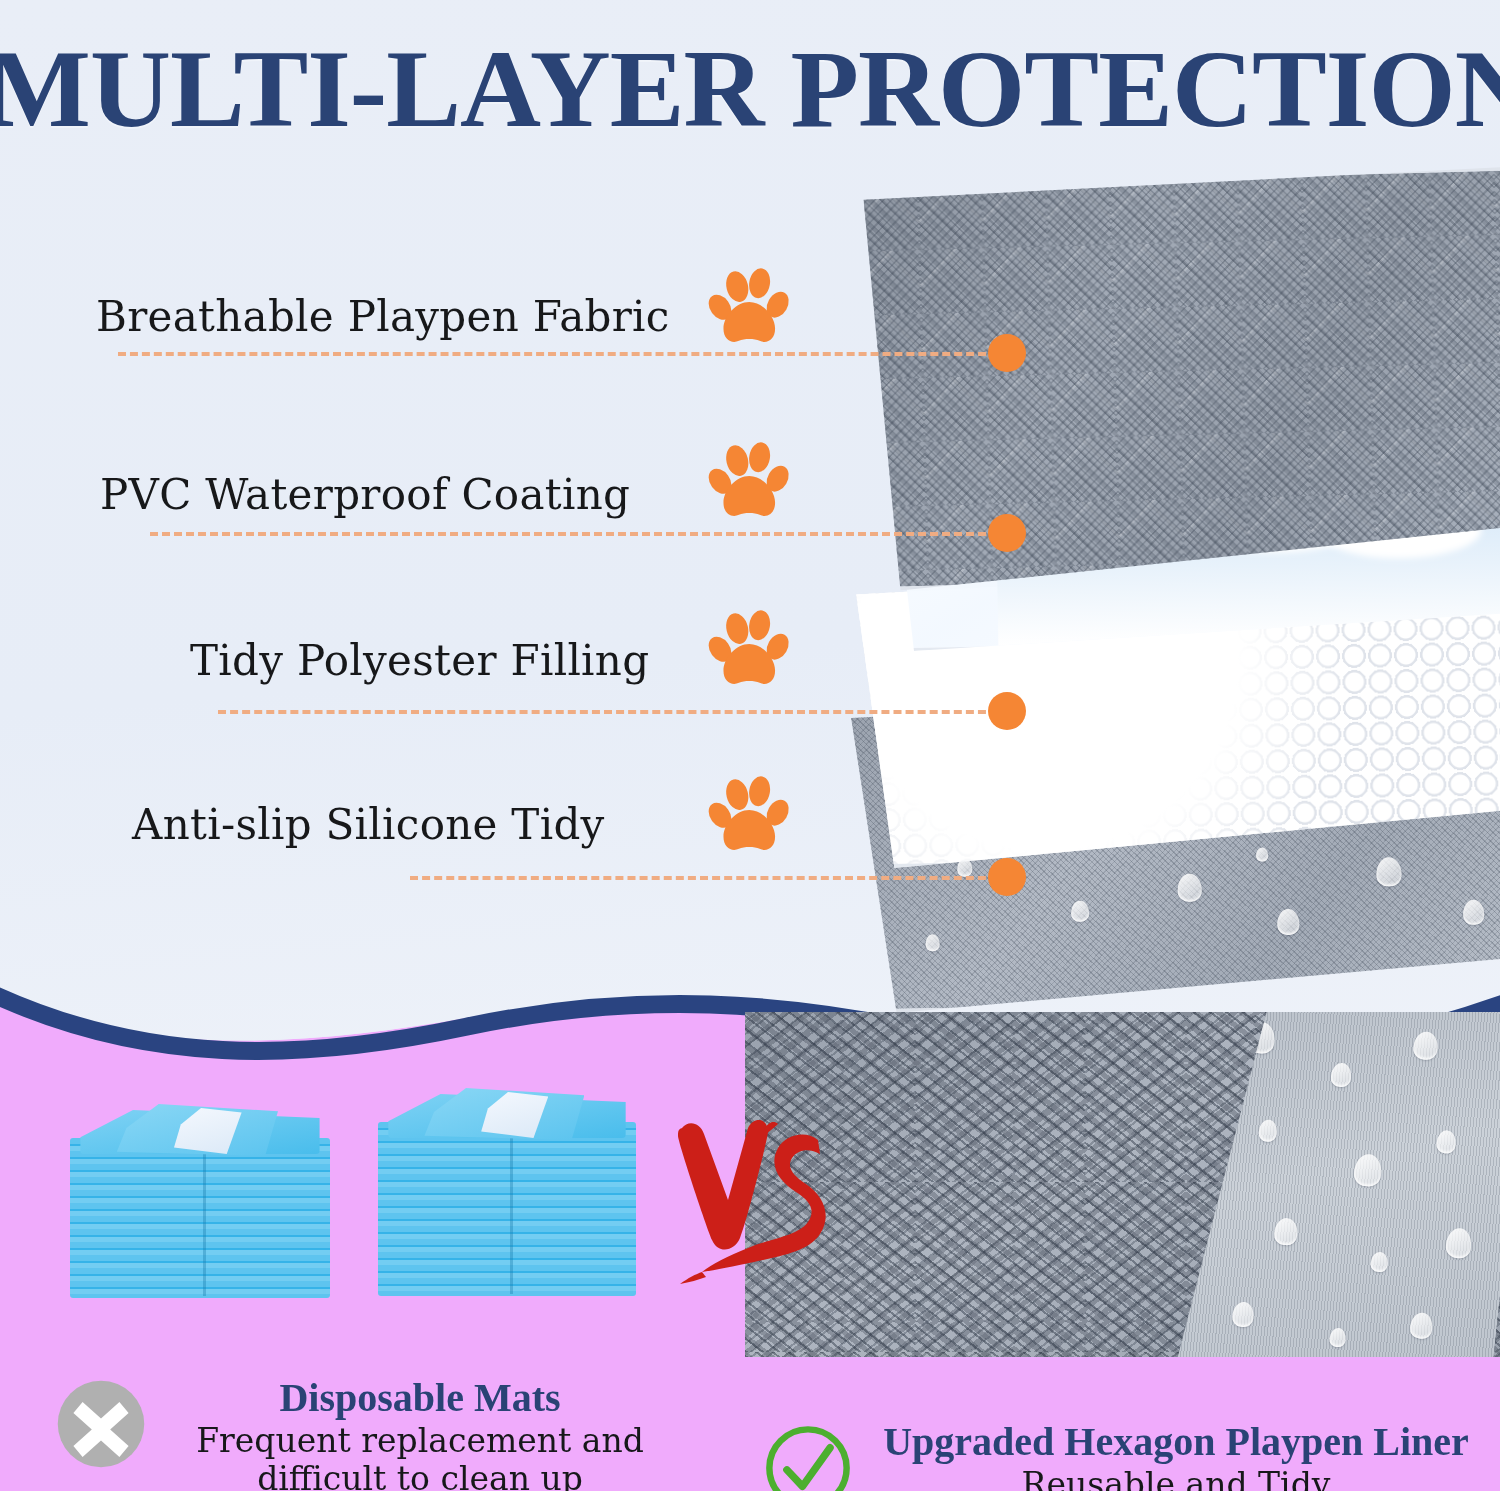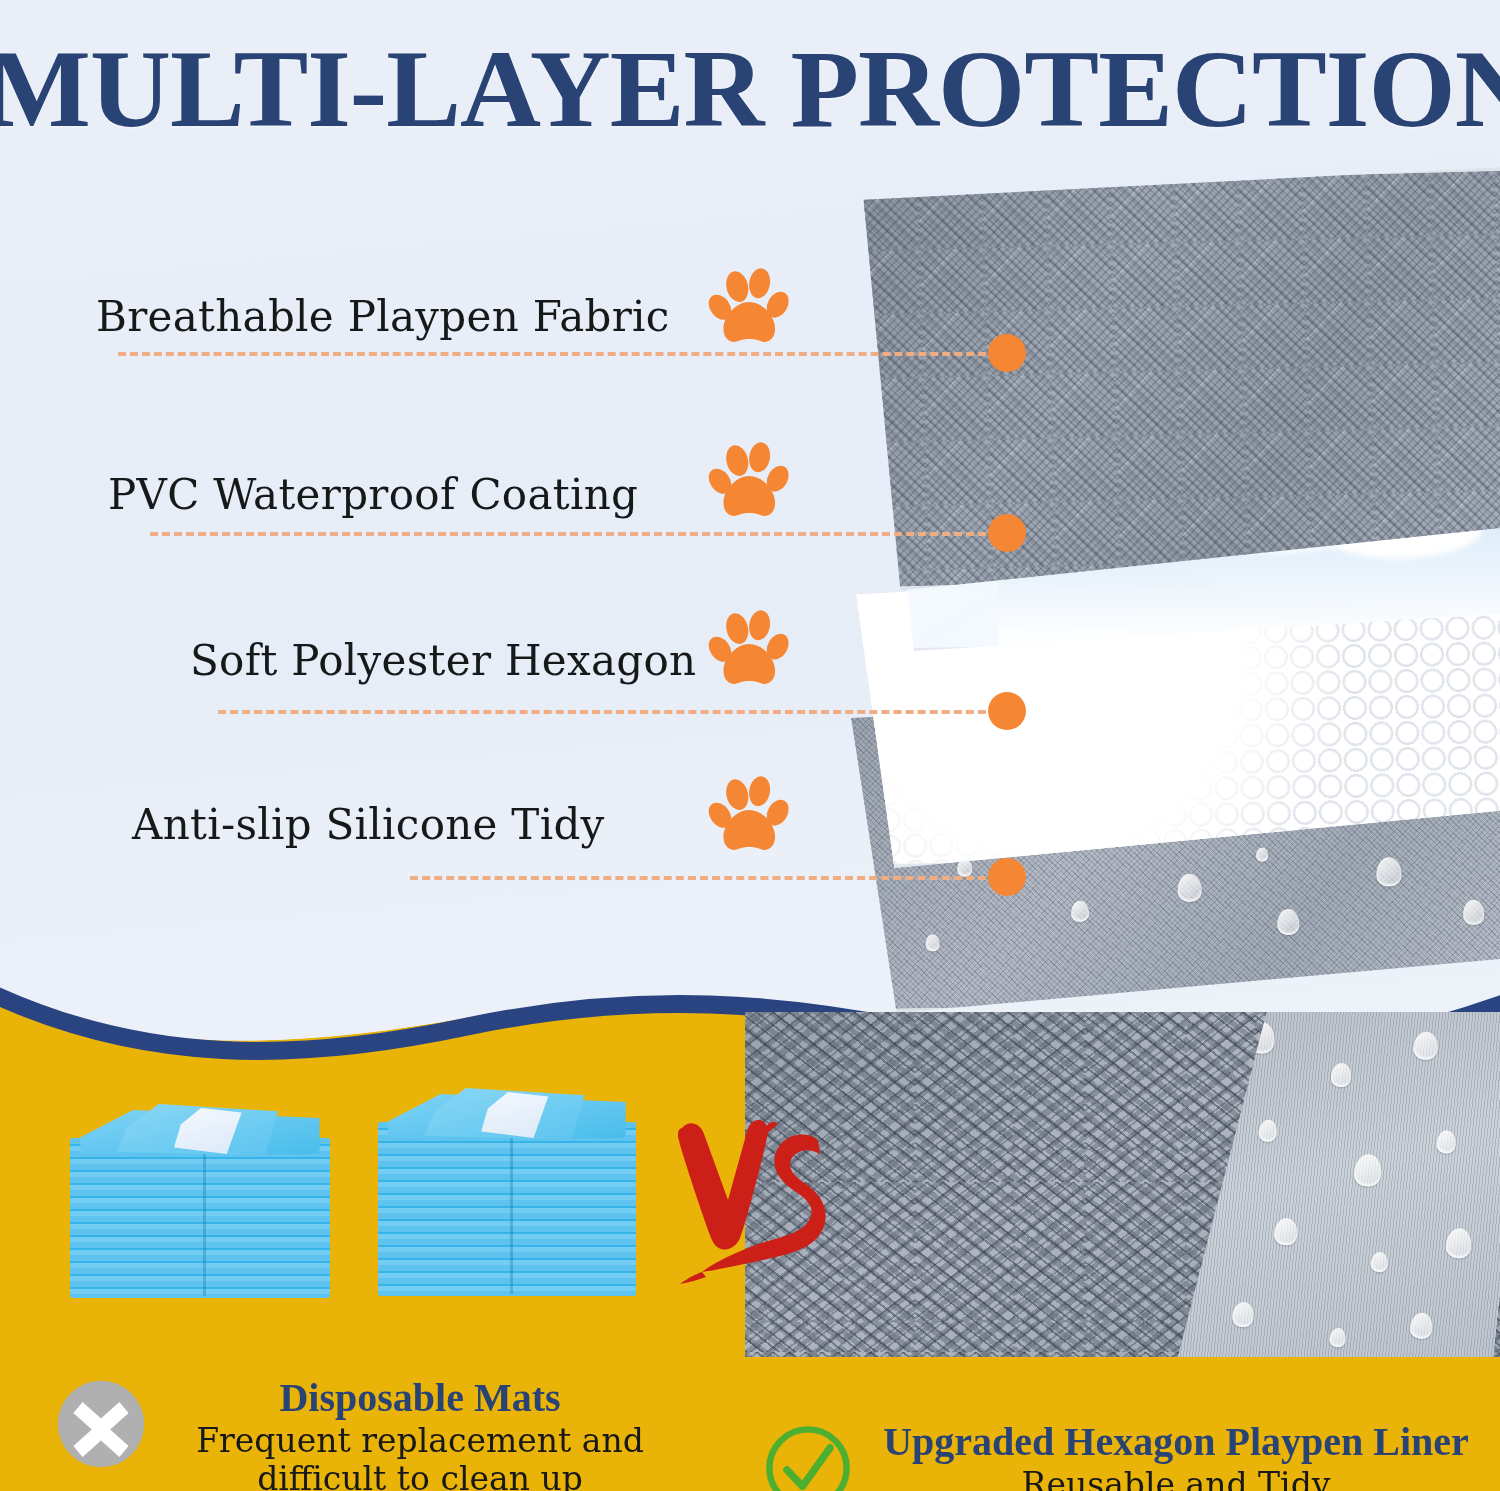--- a/index.html
+++ b/index.html
@@ -2,21 +2,21 @@
 <html><head>
 <meta charset="utf-8">
 <style>
   html,body{margin:0;padding:0;}
   body{
     width:1500px;height:1491px;
     font-family:"Liberation Serif",serif;
     background:#ffffff;
     overflow:hidden;
   }
-  #stage{position:relative;width:1500px;height:1491px;overflow:hidden;background:#eab308;}
+  #stage{position:relative;width:1500px;height:1491px;overflow:hidden;background:#f0abfc;}
 
   
   #top-panel{
     position:absolute;left:0;top:0;width:1500px;height:1060px;
     background:#e9eef7;
     clip-path: path("M0,0 L1500,0 L1500,1010 C1290,1085 1130,1078 960,1040 C790,1000 640,986 470,1017 C300,1048 150,1054 0,1000 Z");
   }
   #top-panel-tint{
     position:absolute;left:0;top:0;width:1500px;height:1060px;
     background:linear-gradient(175deg,#e9eef7 0%,#e7edf7 60%,#eef2f9 100%);
@@ -270,36 +270,36 @@
         <ellipse cx="14" cy="48" rx="11.5" ry="16" fill="#f58634" transform="rotate(-36 14 48)"></ellipse>
         <ellipse cx="81" cy="45" rx="11.5" ry="16" fill="#f58634" transform="rotate(30 81 45)"></ellipse>
         <path d="M48 42 C63 42 78 58 78 73 C78 86 68 91 60 87 C54 84 42 84 36 87 C28 91 18 86 18 73 C18 58 33 42 48 42 Z" fill="#f58634"></path>
       </svg>
     </div>
     <div class="dash" style="left:118px;top:352px;width:880px;"></div>
     <div class="dot" style="left:988px;top:334px;"></div>
   </div>
 
   <div class="callout" style="top:0;">
-    <div class="clabel" style="left:100px;top:470px;margin-left:8px;">PVC Waterproof Coating</div>
+    <div class="clabel" style="left:100px;top:470px;">PVC Waterproof Coating</div>
     <div class="paw" style="left:708px;top:440px;">
       <svg viewBox="0 0 100 100" width="86" height="86" aria-hidden="true">
         <ellipse cx="34" cy="24" rx="12.5" ry="18" fill="#f58634" transform="rotate(-14 34 24)"></ellipse>
         <ellipse cx="60" cy="20" rx="12" ry="17.5" fill="#f58634" transform="rotate(10 60 20)"></ellipse>
         <ellipse cx="14" cy="48" rx="11.5" ry="16" fill="#f58634" transform="rotate(-36 14 48)"></ellipse>
         <ellipse cx="81" cy="45" rx="11.5" ry="16" fill="#f58634" transform="rotate(30 81 45)"></ellipse>
         <path d="M48 42 C63 42 78 58 78 73 C78 86 68 91 60 87 C54 84 42 84 36 87 C28 91 18 86 18 73 C18 58 33 42 48 42 Z" fill="#f58634"></path>
       </svg>
     </div>
     <div class="dash" style="left:150px;top:532px;width:848px;"></div>
     <div class="dot" style="left:988px;top:514px;"></div>
   </div>
 
   <div class="callout" style="top:0;">
-    <div class="clabel" style="left:190px;top:636px;">Soft Polyester Hexagon</div>
+    <div class="clabel" style="left:190px;top:636px;">Tidy Polyester Filling</div>
     <div class="paw" style="left:708px;top:608px;">
       <svg viewBox="0 0 100 100" width="86" height="86" aria-hidden="true">
         <ellipse cx="34" cy="24" rx="12.5" ry="18" fill="#f58634" transform="rotate(-14 34 24)"></ellipse>
         <ellipse cx="60" cy="20" rx="12" ry="17.5" fill="#f58634" transform="rotate(10 60 20)"></ellipse>
         <ellipse cx="14" cy="48" rx="11.5" ry="16" fill="#f58634" transform="rotate(-36 14 48)"></ellipse>
         <ellipse cx="81" cy="45" rx="11.5" ry="16" fill="#f58634" transform="rotate(30 81 45)"></ellipse>
         <path d="M48 42 C63 42 78 58 78 73 C78 86 68 91 60 87 C54 84 42 84 36 87 C28 91 18 86 18 73 C18 58 33 42 48 42 Z" fill="#f58634"></path>
       </svg>
     </div>
     <div class="dash" style="left:218px;top:710px;width:780px;"></div>

